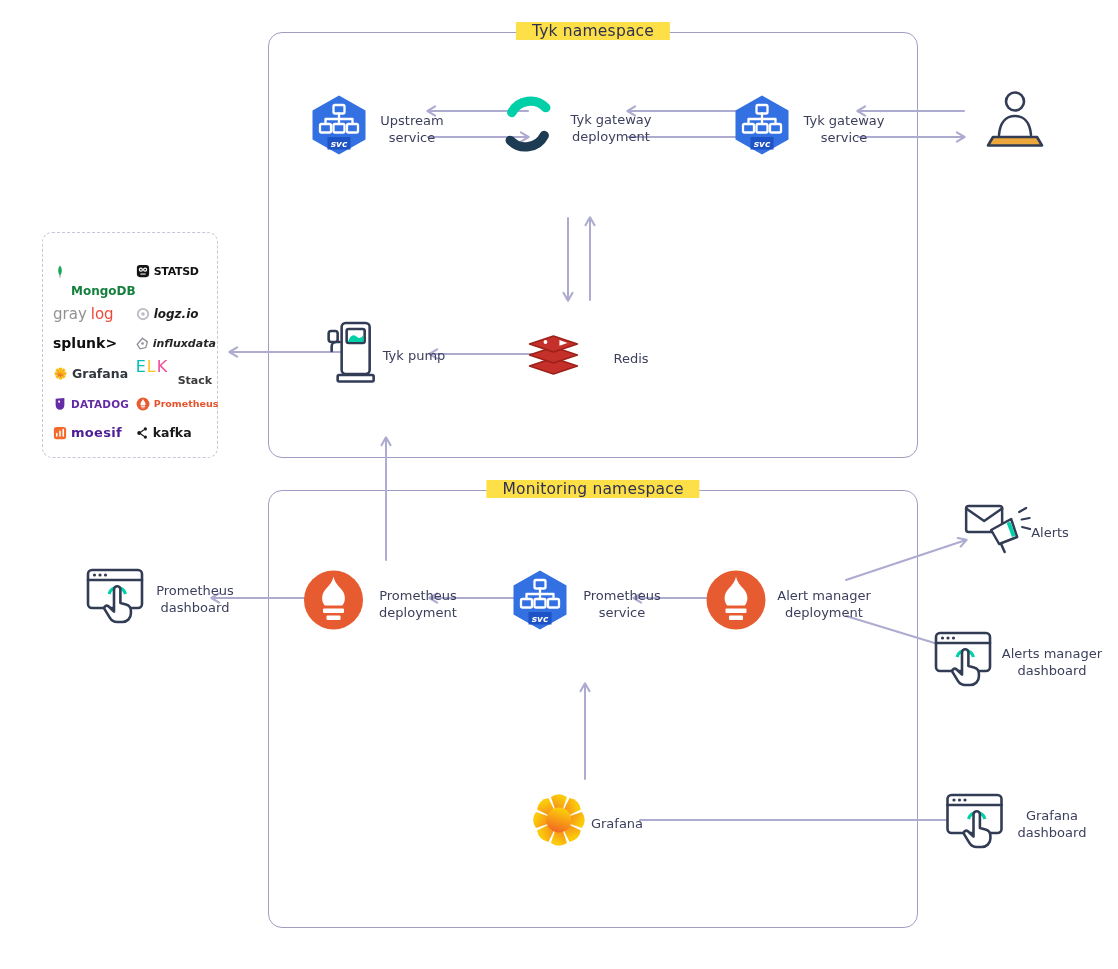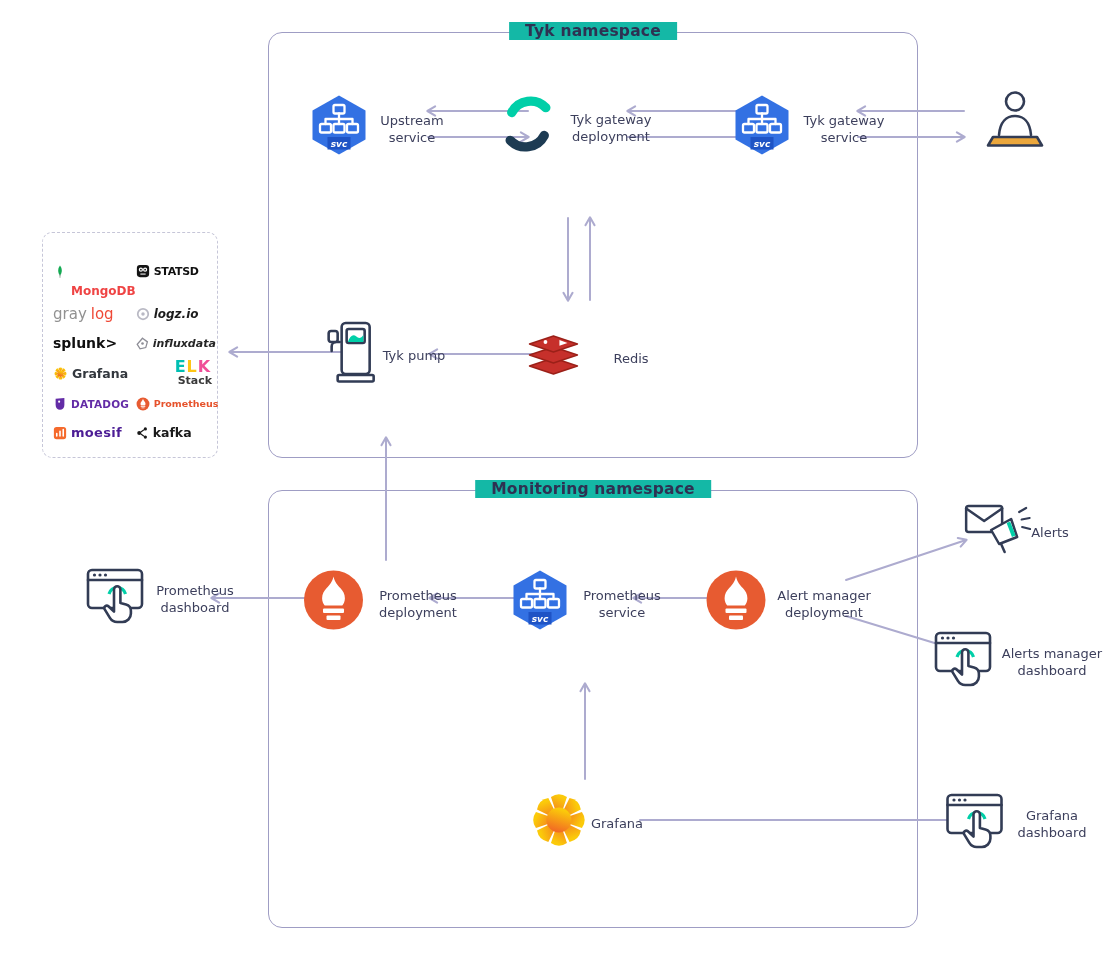--- a/index.html
+++ b/index.html
@@ -4,45 +4,45 @@
 <style>
   * { margin:0; padding:0; box-sizing:border-box; }
   html,body { background:#ffffff; }
   body {
     width:1118px; height:969px; position:relative; overflow:hidden;
     font-family:"DejaVu Sans","Liberation Sans",sans-serif;
   }
   .ns-box { position:absolute; border:1.6px solid #9f9dc4; border-radius:14px; background:transparent; z-index:1; }
   .ns-title {
     position:absolute; top:-11px; left:50%; transform:translateX(-50%);
-    background:#14b8a6; padding:0 16px; font-size:15.5px; font-weight:700;
+    background:#fde047; padding:0 16px; font-size:15.5px; font-weight:400;
     color:#2e3152; white-space:nowrap; letter-spacing:.2px;
   }
   #arrows { position:absolute; left:0; top:0; z-index:3; pointer-events:none; }
   #arrows line { stroke:#adabcf; stroke-width:2; stroke-linecap:round; }
   .node { position:absolute; display:flex; flex-direction:row; align-items:center; transform:translateX(-50%); z-index:4; }
   .nlabel { margin-top:9px; font-size:13px; color:#3c3f5c; text-align:center; line-height:1.3; }
   .svc-text { font-style:italic; font-weight:700; }
   .tools-box {
     position:absolute; left:42px; top:232px; width:176px; height:226px;
     border:1.5px dashed #c6c6d8; border-radius:10px; background:#fff; z-index:2;
     display:grid; grid-template-columns:1fr 1fr; align-content:space-around;
     padding:10px 4px 10px 10px;
   }
   .tool { display:flex; align-items:center; gap:4px; min-height:26px; }
-  .t-mongodb span { font-size:12px; font-weight:700; color:#ef4444;margin-top:40px; }
+  .t-mongodb span { font-size:12px; font-weight:700; color:#15803d;margin-top:40px; }
   .t-statsd span { font-size:11px; font-weight:800; color:#101010; letter-spacing:-0.3px; }
   .t-graylog { font-size:15px; font-weight:500;text-align:center; }
   .t-graylog .g1 { color:#919191; } .t-graylog .g2 { color:#ef4836; }
   .t-logzio span { font-size:12px; font-weight:800; color:#1b1b1b;font-style:italic; }
   .t-splunk span { font-size:14px; font-weight:800; color:#0f0f0f; }
   .t-influx span { font-size:11px; font-weight:800; font-style:italic; color:#262626; }
   .t-grafana span { font-size:12.5px; font-weight:600; color:#33383e; }
   .t-elk { flex-direction:column; align-items:flex-start; gap:0; }
-  .elk-row { font-size:16px; font-weight:700; line-height:1; letter-spacing:1px;margin-left:39px; }
+  .elk-row { font-size:16px; font-weight:400; line-height:1; letter-spacing:1px; }
   .elk-e { color:#00bfb3; } .elk-l { color:#fec514; } .elk-k { color:#f04e98; }
   .elk-stack { font-size:11px; color:#3a3a3a; font-weight:600; margin-left:18px; line-height:1.1;padding-left:24px; }
   .t-datadog span { font-size:10.5px; font-weight:800; color:#632ca6; letter-spacing:.2px; }
   .t-prometheus span { font-size:9.5px; font-weight:600; color:#e6522c; }
   .t-moesif span { font-size:13px; font-weight:700; color:#4c1d95; letter-spacing:.3px; }
   .t-kafka span { font-size:12.5px; font-weight:700; color:#1a1a1a; }
 </style>
 </head>
 <body>
 

